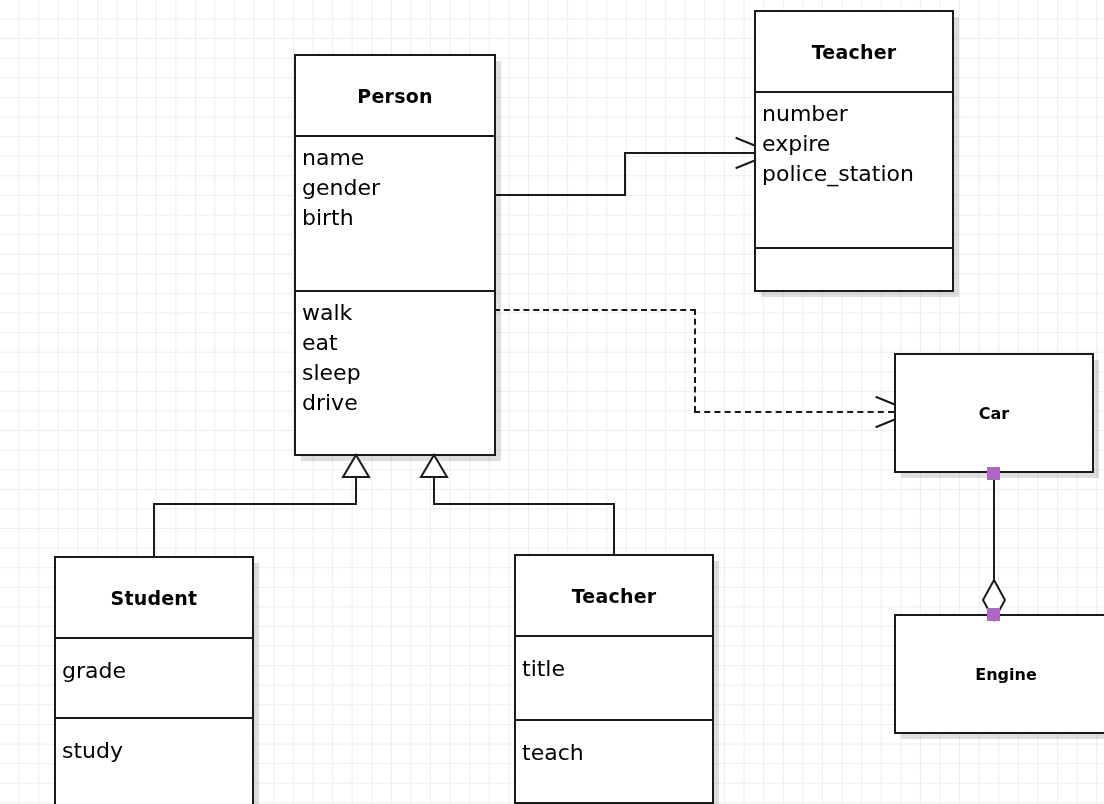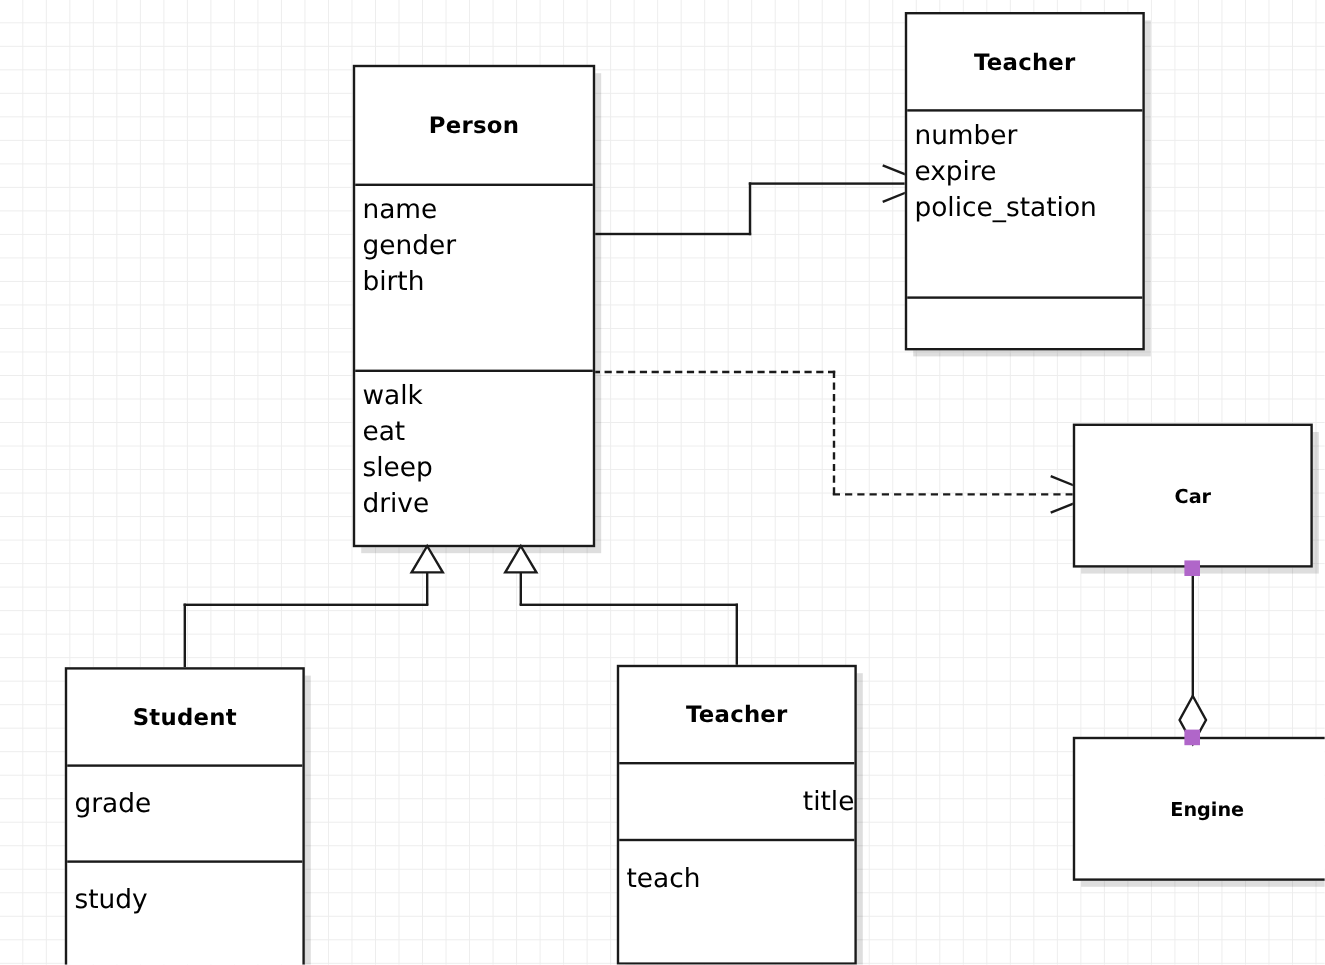--- a/index.html
+++ b/index.html
@@ -130,21 +130,21 @@
     height: 13px;
     z-index: 8;
   }
 </style>
 </head>
 <body>
 
 <div id="canvas">
 
   <div class="uml-class" style="left:294px; top:54px; width:202px; height:402px;">
-    <div class="compartment c-title" style="height:97px;">
+    <div class="compartment c-title" style="height:79px;">
       <span>Person</span>
     </div>
     <div class="compartment c-body" style="height:155px;">
       <div class="member">name</div>
       <div class="member">gender</div>
       <div class="member">birth</div>
     </div>
     <div class="compartment c-body" style="flex:1;">
       <div class="member">walk</div>
       <div class="member">eat</div>
@@ -174,21 +174,21 @@
     </div>
     <div class="compartment c-body" style="flex:1; padding-top:17px;">
       <div class="member">study</div>
     </div>
   </div>
 
   <div class="uml-class" style="left:514px; top:554px; width:200px; height:250px;">
     <div class="compartment c-title" style="height:79px;text-align:center;">
       <span>Teacher</span>
     </div>
-    <div class="compartment c-body" style="height:64px; padding-top:17px;text-align:right;">
+    <div class="compartment c-body" style="height:84px; padding-top:17px;">
       <div class="member">title</div>
     </div>
     <div class="compartment c-body" style="flex:1; padding-top:17px;">
       <div class="member">teach</div>
     </div>
   </div>
 
   <div class="uml-class" style="left:894px; top:353px; width:200px; height:120px;">
     <div class="compartment c-center" style="flex:1;">
       <span>Car</span>

